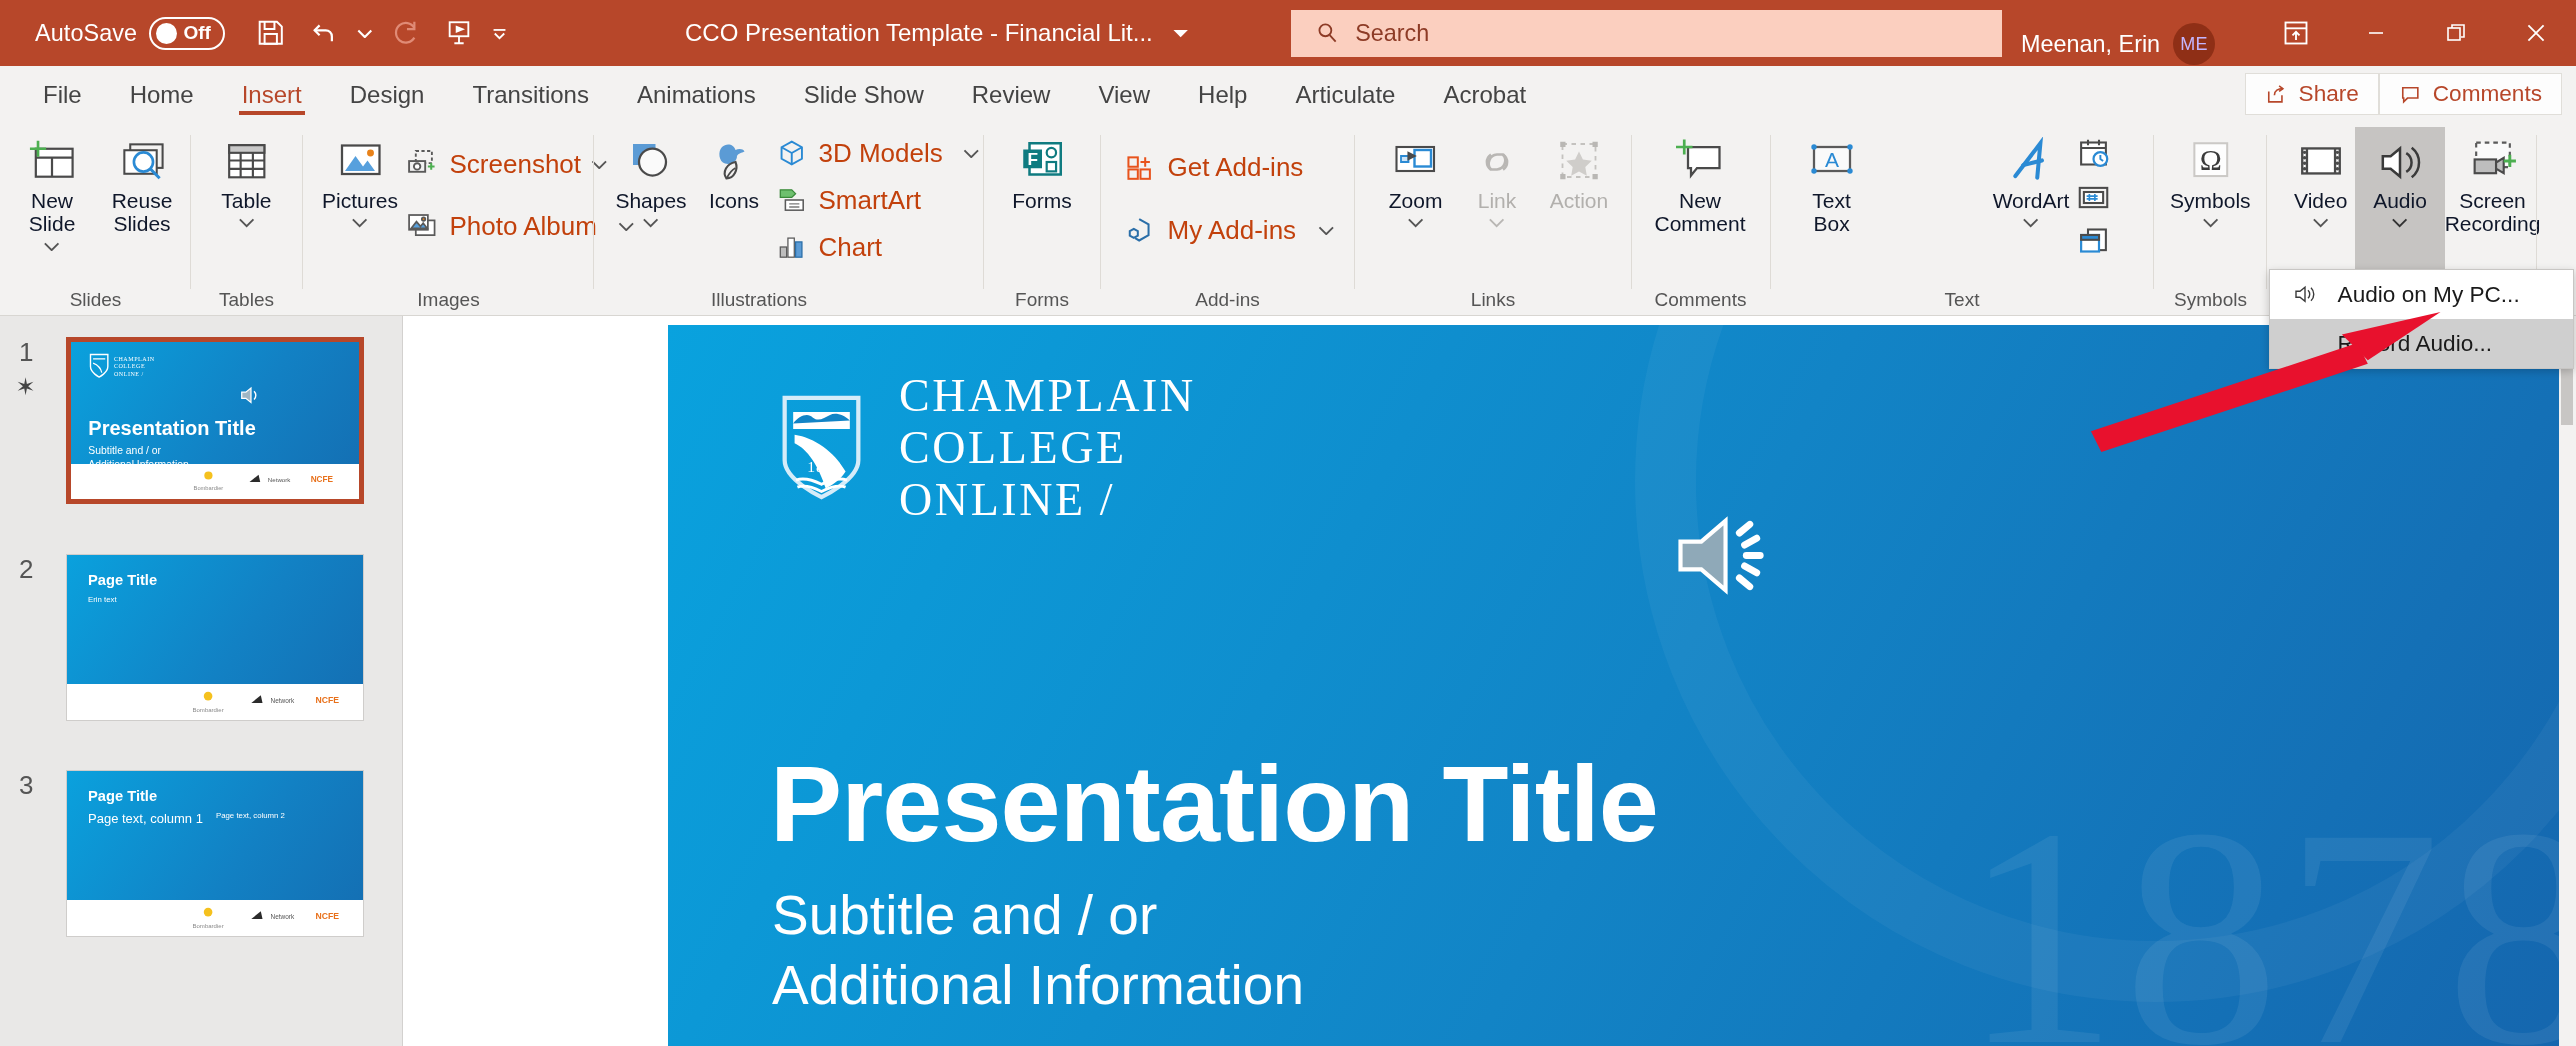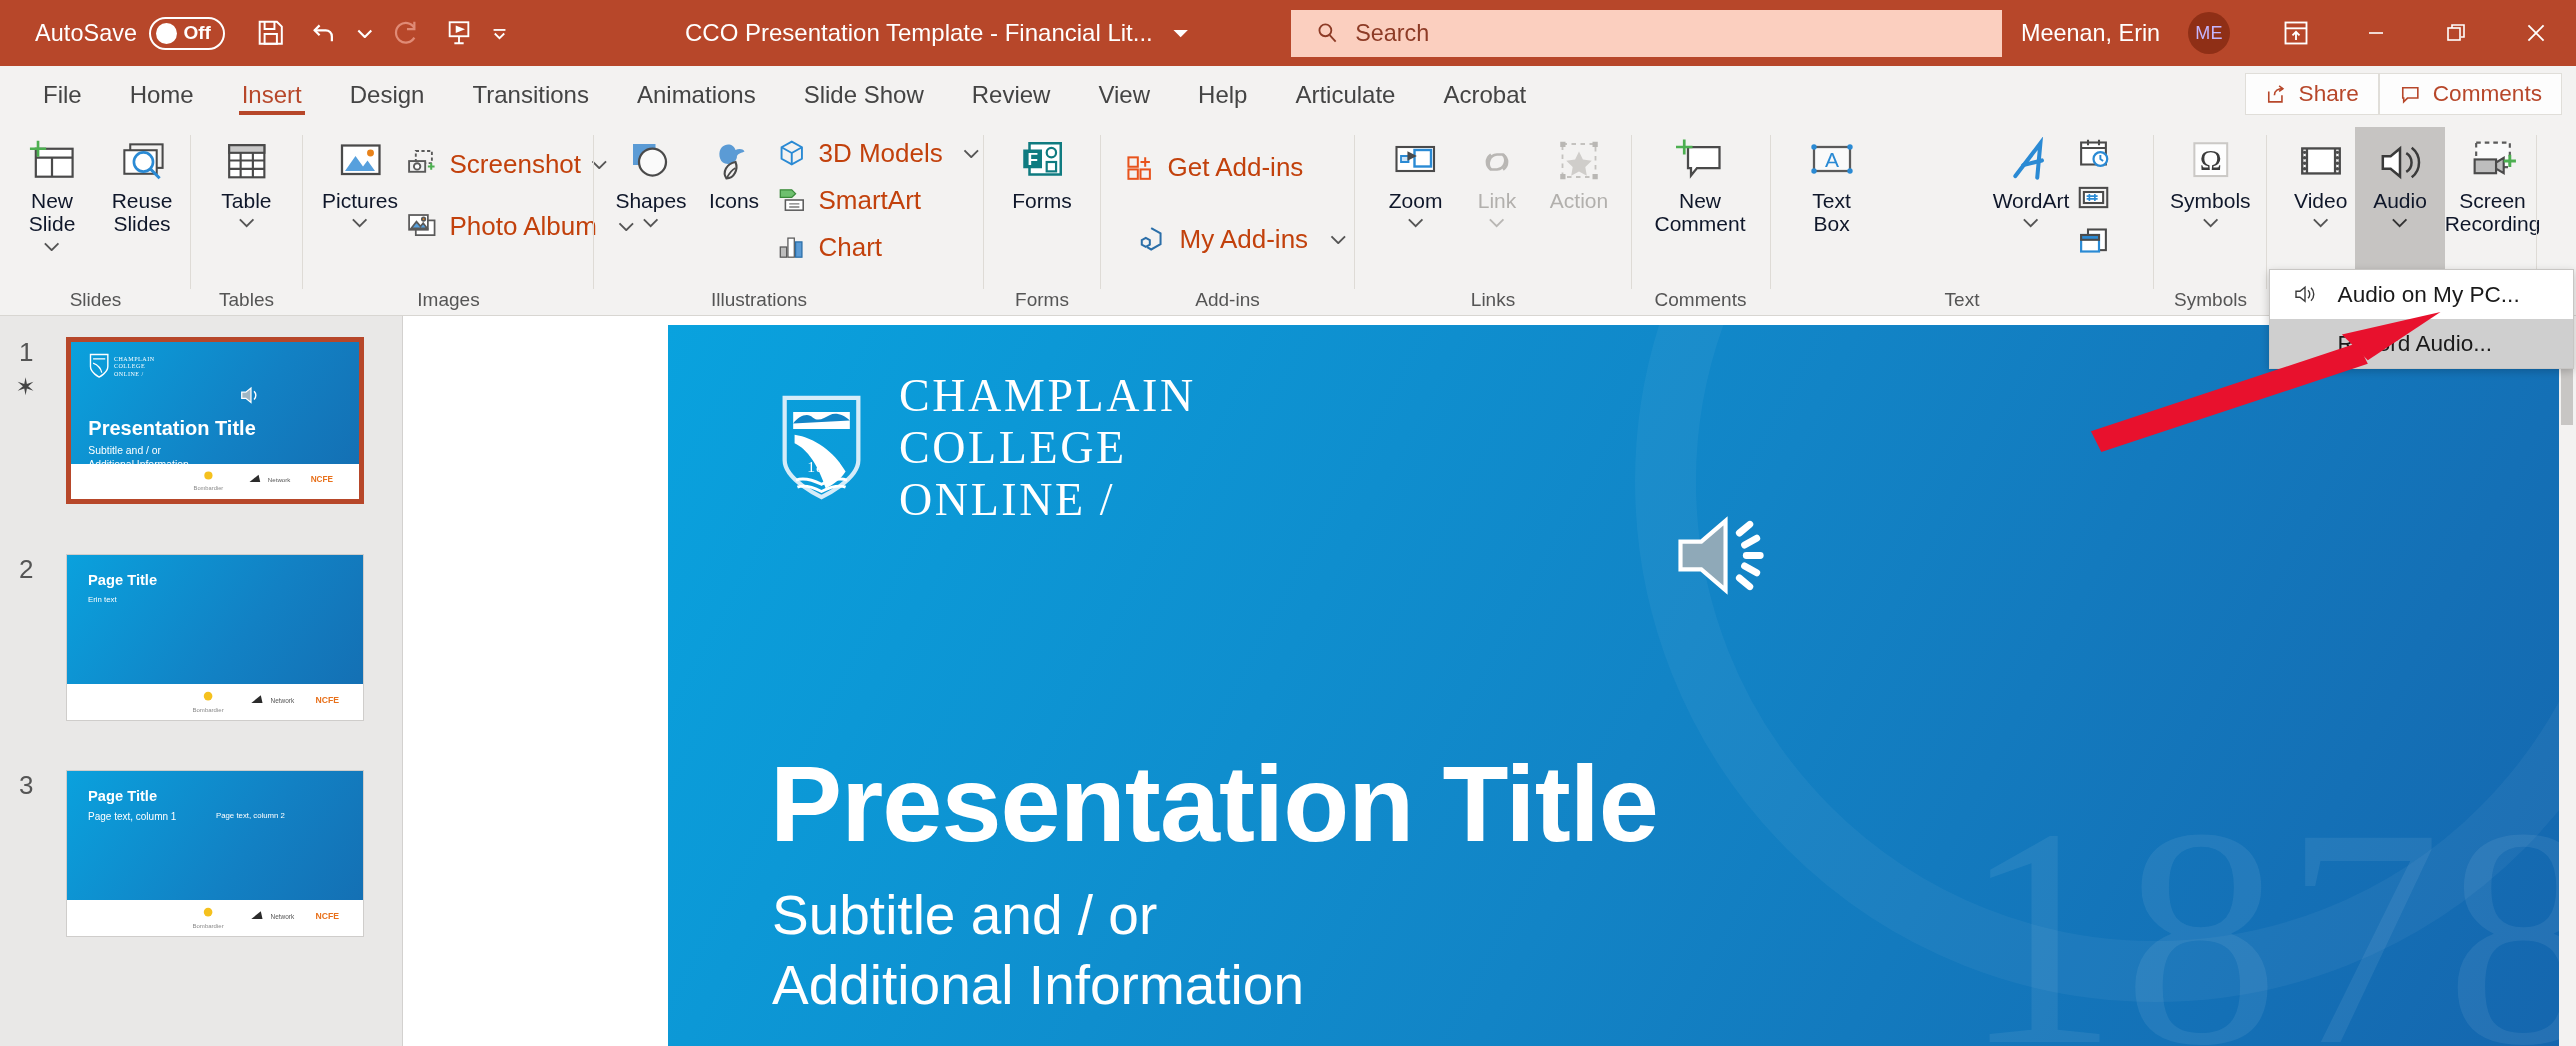--- a/index.html
+++ b/index.html
@@ -39,21 +39,21 @@
   }
   .doctitle .t { color: #fff; font-size: 24px; white-space: nowrap; }
 
   .searchbox {
     position: absolute; left: 1291px; top: 9.5px; width: 711px; height: 47px;
     background: #fbcfbf; display: flex; align-items: center; gap: 15.6px; padding-left: 22.6px;
   }
   .searchbox .ph { color: #8d3b26; font-size: 23.4px; }
 
   .user {
-    position: absolute; left: 2021px; top: 0; height: 66px; display: flex; align-items: center; gap: 28px;
+    position: absolute; left: 2021px; top: 11px; height: 66px; display: flex; align-items: center; gap: 13px;
   }
   .user .name { color: #fff; font-size: 23.4px; white-space: nowrap; }
   .avatar {
     width: 42px; height: 42px; border-radius: 50%; background: #8f2f16;
     color: #c4b5fd; font-size: 18px; display: flex; align-items: center; justify-content: center;
     letter-spacing: 0.4px;
   }
   .winbtns { position: absolute; right: 0; top: 0; height: 66px; display: flex; align-items: center; }
   .winbtn { width: 80px; height: 66px; display: flex; align-items: center; justify-content: center; }
 
@@ -541,21 +541,21 @@
         <span class="ic">
           <svg width="31" height="29.5" viewBox="0 0 22 22" fill="none" stroke="#e8531c" stroke-width="1.5">
             <rect x="2" y="4" width="7" height="7"></rect>
               <rect x="2" y="13" width="7" height="7"></rect>
               <rect x="11" y="13" width="7" height="7"></rect>
             <path d="M11 7.5h7M14.5 4v7"></path>
           </svg>
         </span>
         <span class="lb">Get Add-ins</span>
       </div>
-      <div class="smallbtn" style="left:34px; top:87px;margin-top:9px;">
+      <div class="smallbtn" style="left:22px; top:87px;">
         <span class="ic">
           <svg width="31" height="29.5" viewBox="0 0 22 22" fill="none" stroke="#2a6ea8" stroke-width="1.5">
             <path d="M10 3l7 4v8l-7 4-3-1.8"></path>
               <path d="M3 12l3-1.7 3 1.7v3.4L6 17l-3-1.6z"></path>
           </svg>
         </span>
         <span class="lb">My Add-ins</span>
         <span style="margin-left:12px;">
           <svg width="16.5" height="9.5" viewBox="0 0 12 7">
               <path d="M1 1 L6 6 L11 1" fill="none" stroke="#555" stroke-width="1.4"></path>
@@ -824,21 +824,21 @@
         </div>
       </div>
     </div>
 
     <div class="thumb-row" style="top:454px;">
       <span class="thumb-num">3</span>
       <div class="thumb">
         <div class="thumb-inner">
           <div class="thumb-blue"></div>
           <span class="thumb-title" style="left:21px; top:17.3px; font-size:14.7px;">Page Title</span>
-          <span class="thumb-sub" style="left:21px; top:40px; font-size:10px;">Page text, column 1</span>
+          <span class="thumb-sub" style="left:21px; top:40px; font-size:13px;">Page text, column 1</span>
           <span class="thumb-sub" style="left:149px; top:40px; font-size:7.8px;">Page text, column 2</span>
           <div class="thumb-white">
             <svg width="100%" height="100%" viewBox="0 0 340 42">
               <circle cx="162" cy="14" r="5" fill="#f5c11e"></circle>
               <text x="162" y="32" font-size="7" fill="#8b8b8b" font-family="Liberation Sans" text-anchor="middle">Bombardier</text>
               <path d="M212 22l11-9 2 9z" fill="#2b2b2b"></path>
               <text x="248" y="22" font-size="7.5" fill="#555" font-family="Liberation Sans" text-anchor="middle">Network</text>
               <text x="300" y="22" font-size="10" fill="#e8701a" font-family="Liberation Sans" font-weight="bold" text-anchor="middle">NCFE</text>
             </svg>
           </div>

